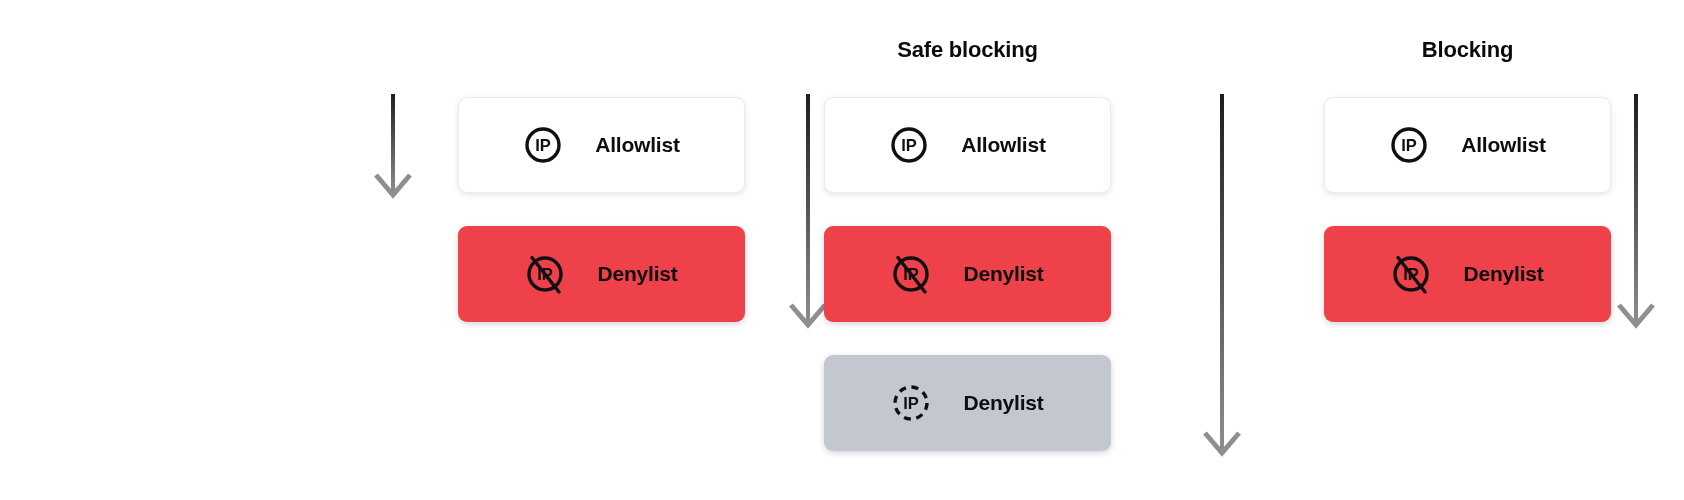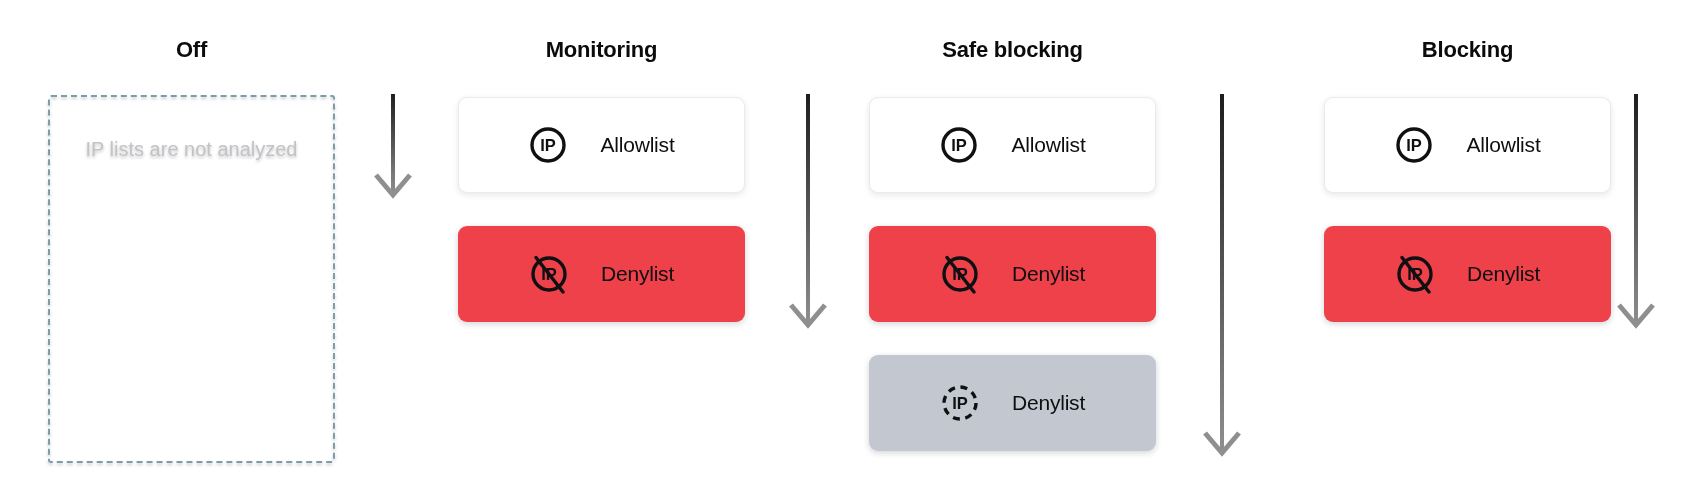--- a/index.html
+++ b/index.html
@@ -18,21 +18,21 @@
   .canvas{
     position:relative;
     width:1684px;height:500px;
     background:#ffffff;
     font-family:"Liberation Sans", sans-serif;
     overflow:hidden;
   }
   .col{position:absolute;top:0;width:287px;height:500px;}
   .col.c0{left:48px;}
   .col.c1{left:458px;}
-  .col.c2{left:869px;}
+  .col.c2{left:824px;}
   .col.c3{left:1324px;}
   .col-title{
     position:absolute;top:37px;left:0;width:100%;
     text-align:center;
     font-size:22px;font-weight:700;color:var(--title-text);
     letter-spacing:-0.2px;
   }
   
   .card{
     position:absolute;left:0;width:287px;height:96px;
@@ -51,21 +51,21 @@
   }
   .card.denylist{
     background:var(--denylist-bg);
     box-shadow:0 2px 6px rgba(16,24,40,0.18);
   }
   .card.graylist{
     background:var(--graylist-bg);
     box-shadow:0 2px 6px rgba(16,24,40,0.18);
   }
   .card-label{
-    font-size:21px;font-weight:400;color:var(--card-text);
+    font-size:21px;font-weight:700;color:var(--card-text);
     letter-spacing:-0.2px;
   }
   
   .ico{width:40px;height:40px;flex:0 0 auto;}
   .ico-ring{fill:none;stroke:#101013;stroke-width:3.4;}
   .ico-ring.dashed{stroke-dasharray:7 5.56;}
   .ico-text{
     font-family:"Liberation Sans", sans-serif;
     font-weight:700;font-size:16.5px;fill:#101013;
   }
@@ -93,40 +93,33 @@
   .arrow.a3{left:1200px;}
   .arrow.a4{left:1614px;}
   .arrow .chev{fill:none;stroke:var(--arrow-light);stroke-width:5;}
   .arrow .shaft{stroke-width:4;}
 </style>
 </head>
 <body>
 
 <div class="canvas">
 
-  <section class="col c0">
-    <div class="col-title">Off</div>
-    <div class="empty-box">
-      <div class="empty-note">IP lists are not analyzed</div>
-    </div>
-  </section>
 
   <svg class="arrow a1" width="44" height="108" viewBox="0 0 44 108" aria-hidden="true">
     <defs>
       <linearGradient id="g1" x1="0" y1="0" x2="0" y2="104" gradientUnits="userSpaceOnUse">
         <stop offset="0" stop-color="#1c1c1c"></stop>
           <stop offset="1" stop-color="#8f8f8f"></stop>
       </linearGradient>
     </defs>
     <line class="shaft" x1="22" y1="3" x2="22" y2="102" stroke="url(#g1)"></line>
     <path class="chev" d="M5,84 L22,104 L39,84"></path>
   </svg>
 
   <section class="col c1">
-    <div class="col-title">Monitoring</div>
 
     <div class="card allowlist slot0">
       <svg class="ico" viewBox="0 0 40 40" aria-hidden="true">
         <circle class="ico-ring" cx="20" cy="20" r="16"></circle>
         <text class="ico-text" x="20" y="26" text-anchor="middle">IP</text>
       </svg>
       <span class="card-label">Allowlist</span>
     </div>
 
     <div class="card denylist slot1">

